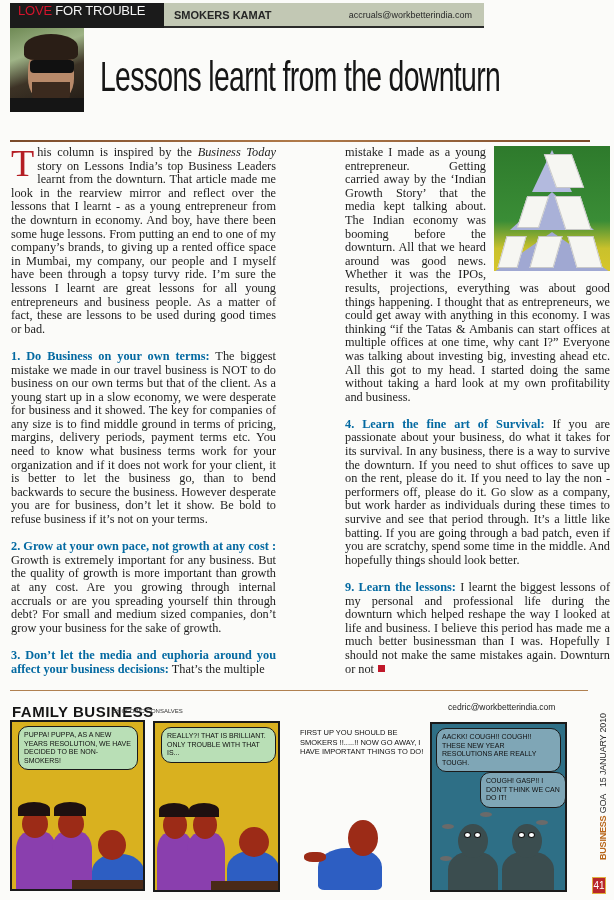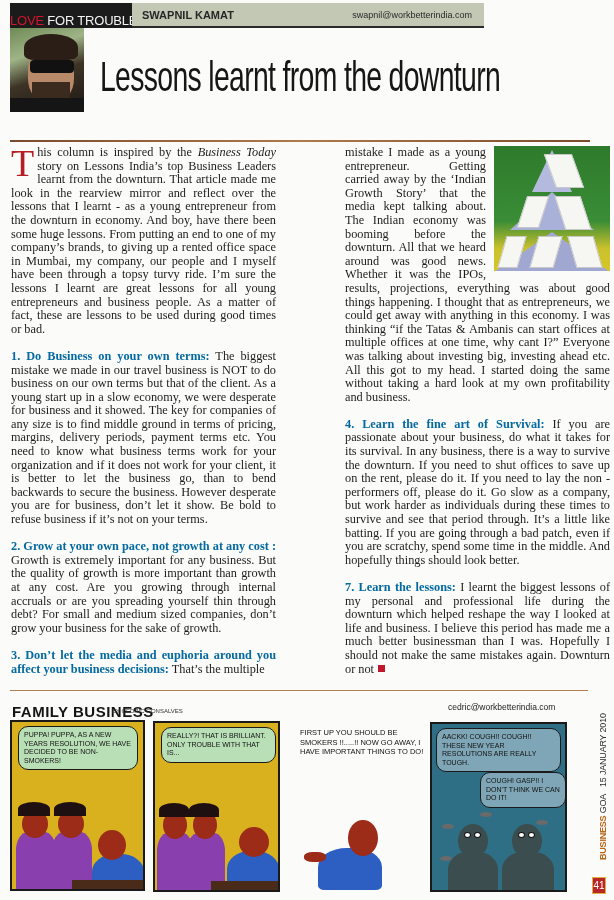--- a/index.html
+++ b/index.html
@@ -1,20 +1,20 @@
 <!DOCTYPE html>
 <html><head>
 <meta charset="utf-8">
 <style>
   * { box-sizing: border-box; margin: 0; padding: 0; }
   html, body { width: 614px; height: 900px; background: #fbfbf9; overflow: hidden; }
   body { position: relative; font-family: "Liberation Serif", serif; color: #1c1c1c; }
 
   .header { position: absolute; left: 10px; top: 3px; width: 474px; height: 25px; display: flex; }
-  .header-dark { background: #1b1b1b; width: 122px; height: 25px; display: flex; align-items: flex-end; padding-left: 0;
+  .header-dark { background: #1b1b1b; width: 154px; height: 25px; display: flex; align-items: flex-start; padding-left: 8px;
     font-family: "Liberation Sans", sans-serif; font-size: 13px; color: #f4f4f4; letter-spacing: -0.2px; }
   .header-dark .red { color: #d4142c; }
   .header-grey { flex: 1; background: #c2c8b4; display: flex; align-items: center; justify-content: space-between; padding: 0 12px 0 10px;
     font-family: "Liberation Sans", sans-serif; border-bottom: 2px solid #2a2a2a; }
   .author { font-size: 11px; font-weight: bold; color: #262626; }
   .email { font-size: 9px; color: #2a2a2a; }
 
   .photo { position: absolute; left: 10px; top: 28px; width: 74px; height: 84px; overflow: hidden;
     background: linear-gradient(160deg, #6f8a55 0%, #9fb487 30%, #3d3326 55%, #1e1813 100%); }
   .photo .face { position: absolute; left: 18px; top: 16px; width: 46px; height: 58px; border-radius: 45% 45% 40% 40%; background: #b88a6a; }
@@ -74,22 +74,22 @@
 </style>
 </head>
 <body>
 
 <div class="header">
   <div class="header-dark">
     <span class="red">LOVE</span>
     <span style="white-space:pre"> FOR TROUBLE</span>
   </div>
   <div class="header-grey">
-    <span class="author">SWAPNIL KAMAT</span>
-    <span class="email">swapnil@workbetterindia.com</span>
+    <span class="author">SMOKERS KAMAT</span>
+    <span class="email">accruals@workbetterindia.com</span>
   </div>
 </div>
 
 <div class="photo">
   <div class="face"></div>
   <div class="hair"></div>
   <div class="glasses"></div>
   <div class="beard"></div>
   <div class="shirt"></div>
 </div>
@@ -114,21 +114,21 @@
     <div class="tri" style="left:16px;top:46px;border-left-width:42px;border-right-width:42px;border-bottom:38px solid #a9b1d8;"></div>
     <div class="card" style="left:28px;top:50px;width:22px;height:32px;transform:skewX(-18deg);"></div>
     <div class="card" style="left:66px;top:50px;width:26px;height:34px;transform:skewX(18deg);"></div>
     <div class="tri" style="left:0px;top:86px;border-left-width:58px;border-right-width:58px;border-bottom:40px solid #a0a8d2;"></div>
     <div class="card" style="left:8px;top:90px;width:20px;height:32px;transform:skewX(-16deg);"></div>
     <div class="card" style="left:40px;top:90px;width:24px;height:32px;transform:skewX(-16deg);"></div>
     <div class="card" style="left:78px;top:90px;width:26px;height:32px;transform:skewX(16deg);"></div>
   </div>
   <p>mistake I made as a young entrepreneur. Getting carried away by the ‘Indian Growth Story’ that the media kept talking about. The Indian economy was booming before the downturn. All that we heard around was good news. Whether it was the IPOs, results, projections, everything was about good things happening. I thought that as entrepreneurs, we could get away with anything in this economy. I was thinking “if the Tatas &amp; Ambanis can start offices at multiple offices at one time, why cant I?” Everyone was talking about investing big, investing ahead etc. All this got to my head. I started doing the same without taking a hard look at my own profitability and business.</p>
   <p><span class="head">4. Learn the fine art of Survival:</span><span>  If you are passionate about your business, do what it takes for its survival. In any business, there is a way to survive the downturn. If you need to shut offices to save up on the rent, please do it. If you need to lay the non - performers off, please do it. Go slow as a company, but work harder as individuals during these times to survive and see that period through. It’s a little like batting. If you are going through a bad patch, even if you are scratchy, spend some time in the middle. And hopefully things should look better.</span></p>
-  <p><span class="head">7. Learn the lessons:</span><span>  I learnt the biggest lessons of my personal and professional life during the downturn which helped reshape the way I looked at life and business. I believe this period has made me a much better businessman than I was. Hopefully I should not make the same mistakes again.  Downturn or not</span><span class="end-mark"></span></p>
+  <p><span class="head">9. Learn the lessons:</span><span>  I learnt the biggest lessons of my personal and professional life during the downturn which helped reshape the way I looked at life and business. I believe this period has made me a much better businessman than I was. Hopefully I should not make the same mistakes again.  Downturn or not</span><span class="end-mark"></span></p>
 </div>
 
 <div class="rule bottom"></div>
 
 <div class="comic-title">FAMILY BUSINESS</div>
 <div class="comic-by">BY CEDRIC GONSALVES</div>
 <div class="comic-email">cedric@workbetterindia.com</div>
 
 <div class="panel p1">
   <div class="bubble" style="left:6px;top:4px;width:120px;">PUPPA! PUPPA, AS A NEW YEARS RESOLUTION, WE HAVE DECIDED TO BE NON-SMOKERS!</div>

